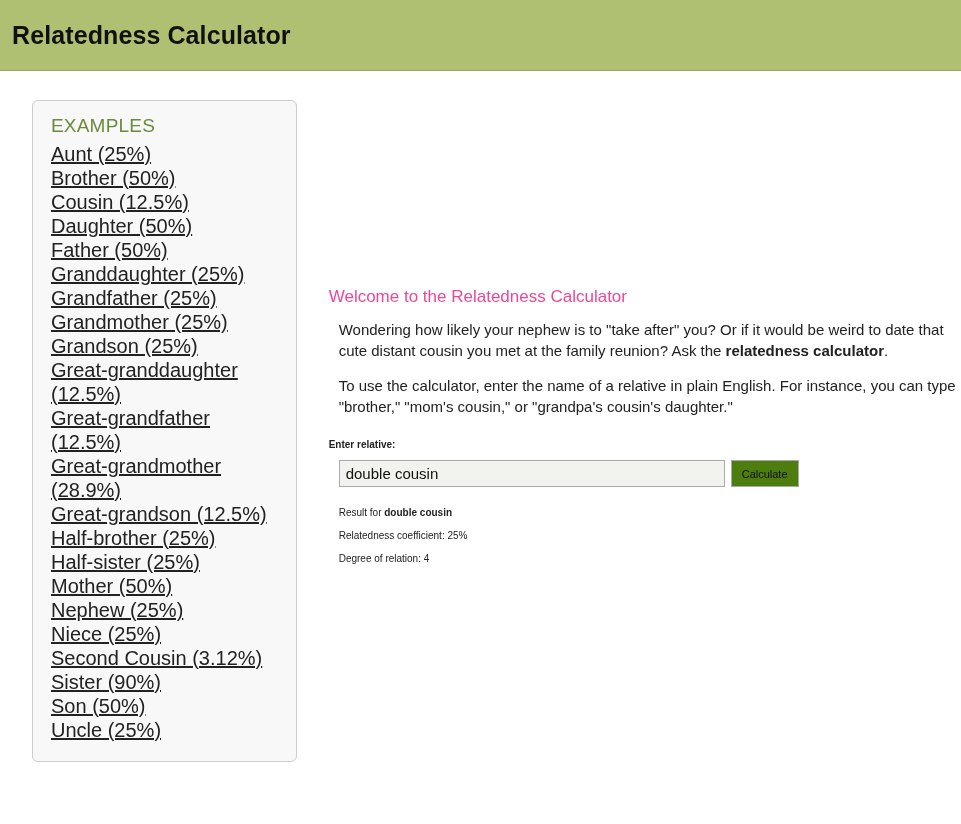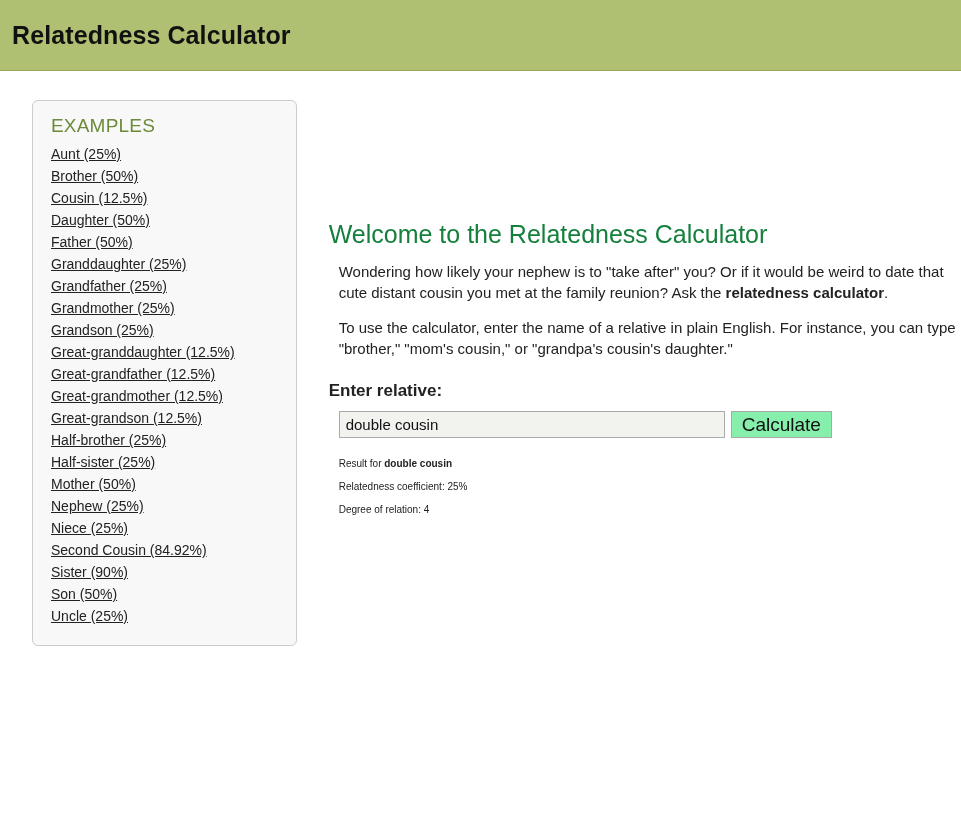--- a/index.html
+++ b/index.html
@@ -56,41 +56,41 @@
     padding: 0;
   }
   .sidebar li {
     margin: 0;
     padding: 0;
     line-height: 22px;
   }
   .sidebar a {
     color: #222222;
     text-decoration: underline;
-    font-size: 14px;
+    font-size: 20px;
   }
   .main {
     margin: 24px 0 0 32px;
     width: 636px;
   }
   .main h2 {
-    color: #15803d;
+    color: #ec4899;
     font-weight: normal;
-    font-size: 25px;
+    font-size: 17px;
     margin: 0 0 12px 0;
   }
   .main p {
     margin: 10px 0 14px 0;
     line-height: 21px;
     padding-left: 10px;
     font-size: 15px;
   }
   .label {
     font-weight: bold;
-    font-size: 17px;
+    font-size: 10px;
     margin: 22px 0 10px 0;
   }
   .form-row {
     display: flex;
     align-items: stretch;
     padding-left: 10px;
     margin-bottom: 14px;
   }
   .form-row input[type="text"] {
     width: 386px;
@@ -99,24 +99,24 @@
     padding: 4px 6px;
     border: 1px solid #a9a9a9;
     background: #f2f2ee;
     color: #111111;
     box-sizing: border-box;
     height: 27px;
   }
   .form-row button {
     margin-left: 6px;
     font-family: "Liberation Sans", sans-serif;
-    font-size: 19px;
+    font-size: 11px;
     padding: 2px 10px;
     border: 1px solid #a9a9a9;
-    background: #86efac;
+    background: #4d7c0f;
     color: #111111;
     height: 27px;
     cursor: pointer;
   }
   .result-line {
     padding-left: 10px;
     line-height: 23px;
     font-size: 10px;
   }
   .result-line b { font-weight: bold; }
@@ -157,28 +157,28 @@
       <li><a href="#">Brother (50%)</a></li>
       <li><a href="#">Cousin (12.5%)</a></li>
       <li><a href="#">Daughter (50%)</a></li>
       <li><a href="#">Father (50%)</a></li>
       <li><a href="#">Granddaughter (25%)</a></li>
       <li><a href="#">Grandfather (25%)</a></li>
       <li><a href="#">Grandmother (25%)</a></li>
       <li><a href="#">Grandson (25%)</a></li>
       <li><a href="#">Great-granddaughter (12.5%)</a></li>
       <li><a href="#">Great-grandfather (12.5%)</a></li>
-      <li><a href="#">Great-grandmother (12.5%)</a></li>
+      <li><a href="#">Great-grandmother (28.9%)</a></li>
       <li><a href="#">Great-grandson (12.5%)</a></li>
       <li><a href="#">Half-brother (25%)</a></li>
       <li><a href="#">Half-sister (25%)</a></li>
       <li><a href="#">Mother (50%)</a></li>
       <li><a href="#">Nephew (25%)</a></li>
       <li><a href="#">Niece (25%)</a></li>
-      <li><a href="#">Second Cousin (84.92%)</a></li>
+      <li><a href="#">Second Cousin (3.12%)</a></li>
       <li><a href="#">Sister (90%)</a></li>
       <li><a href="#">Son (50%)</a></li>
       <li><a href="#">Uncle (25%)</a></li>
     </ul>
   </div>
 
   <div class="main">
     <h2>Welcome to the Relatedness Calculator</h2>
 
     <p><span>Wondering how likely your nephew is to "take after" you? Or if it would be weird to date that cute distant cousin you met at the family reunion? Ask the </span><b>relatedness calculator</b><span>.</span></p>

